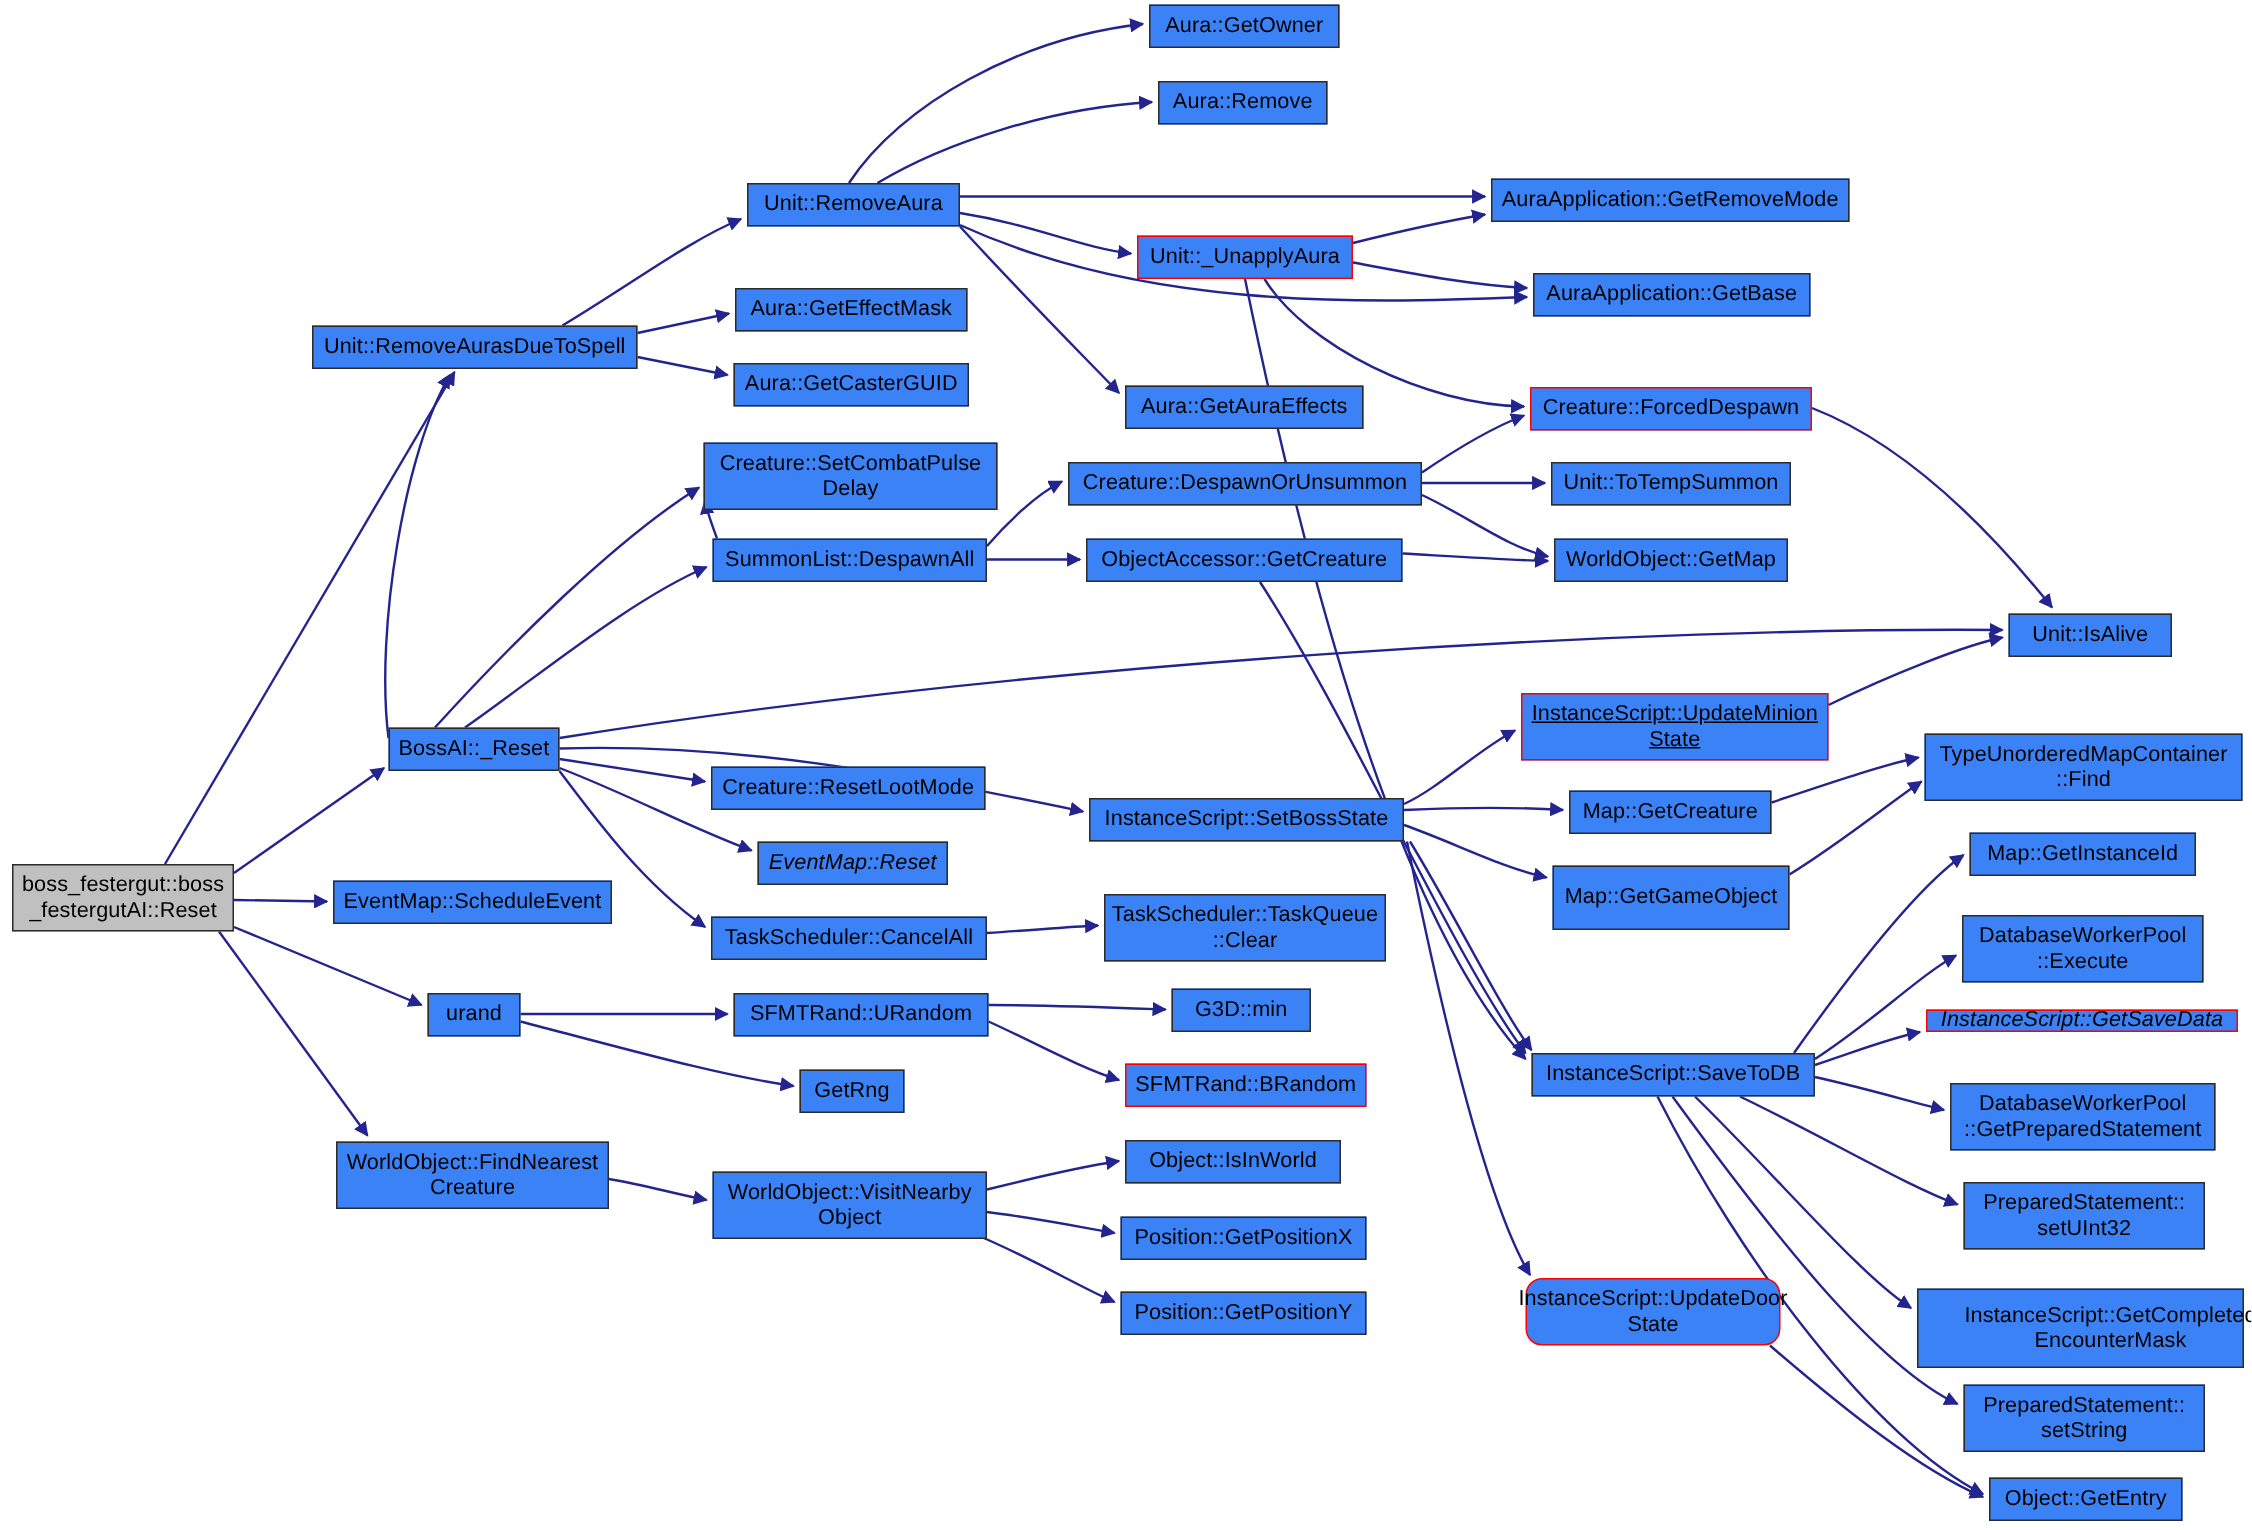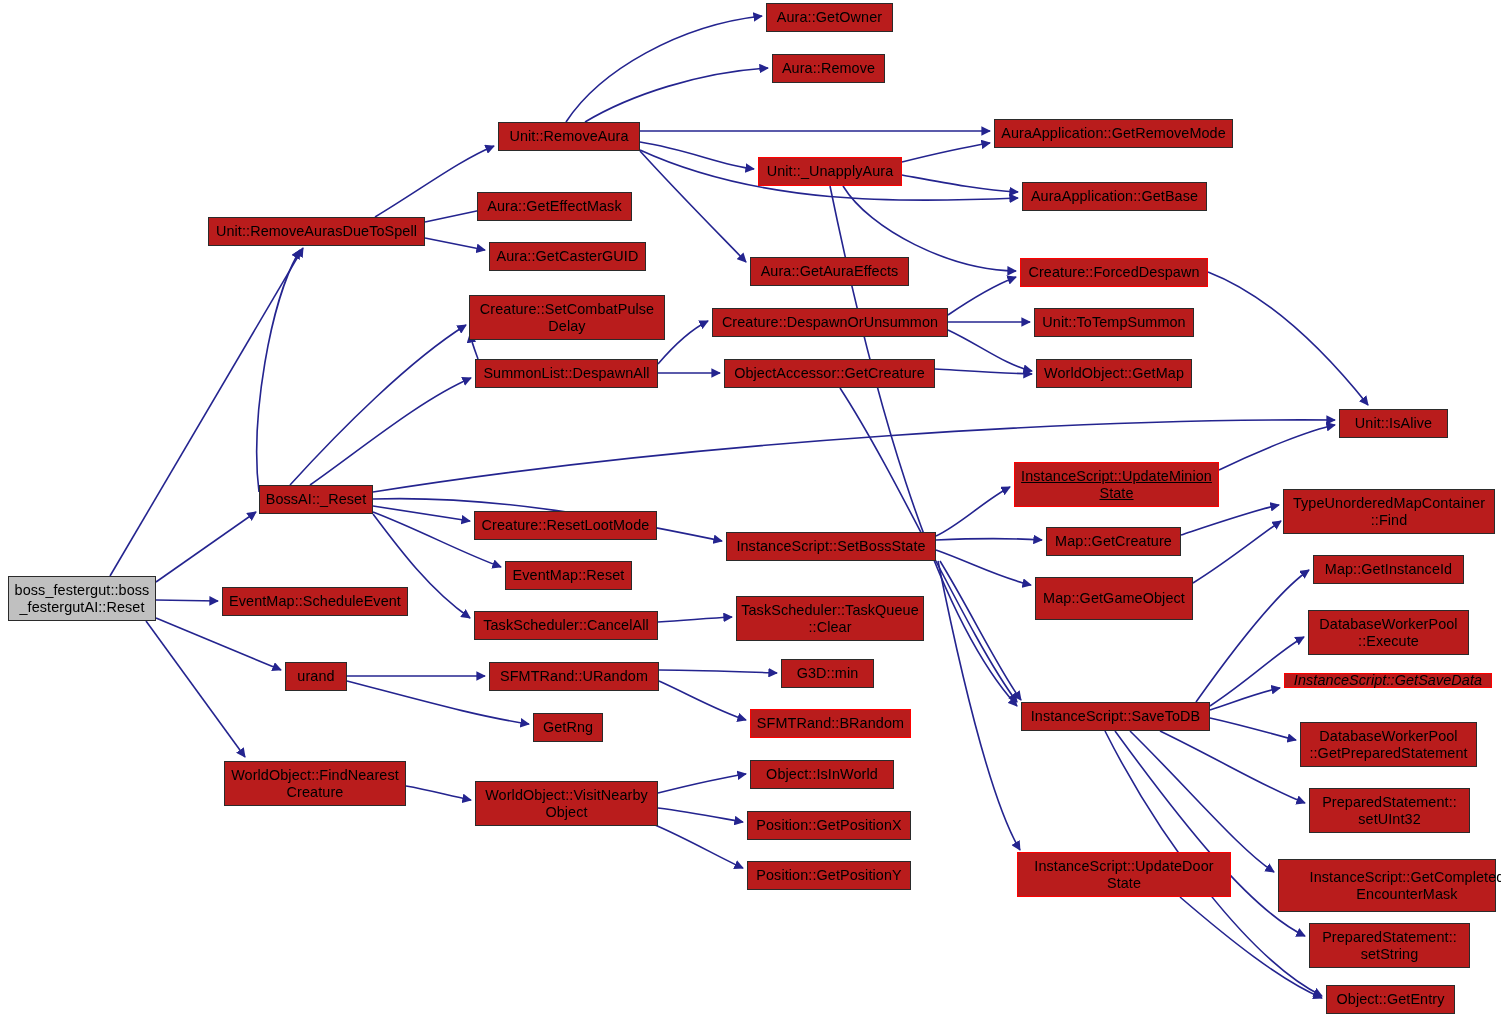--- a/index.html
+++ b/index.html
@@ -23,21 +23,21 @@
     height: 1020px;
     pointer-events: none;
   }
   .node {
     position: absolute;
     box-sizing: border-box;
     display: flex;
     align-items: center;
     justify-content: center;
     text-align: center;
-    background: #b91c1c;
+    background: #3b82f6;
     border: 1px solid #2b2b2b;
     color: #000000;
     font-size: 14.4px;
     line-height: 1.12;
     letter-spacing: 0.1px;
     white-space: pre-line;
     padding: 0 4px;
     z-index: 5;
   }
   .node.root {
@@ -125,42 +125,42 @@
   <div id="nodes-group">
       <div class="node root" style="left: 8px; top: 576px; width: 148px; height: 45px;">boss_festergut::boss
 _festergutAI::Reset</div>
       <div class="node" style="left: 208px; top: 217px; width: 217px; height: 29px;">Unit::RemoveAurasDueToSpell</div>
       <div class="node" style="left: 498px; top: 122px; width: 142px; height: 29px;">Unit::RemoveAura</div>
       <div class="node" style="left: 766px; top: 3px; width: 127px; height: 29px;">Aura::GetOwner</div>
       <div class="node" style="left: 772px; top: 54px; width: 113px; height: 29px;">Aura::Remove</div>
       <div class="node" style="left: 994px; top: 119px; width: 239px; height: 29px;">AuraApplication::GetRemoveMode</div>
       <div class="node hot" style="left: 758px; top: 157px; width: 144px; height: 29px;">Unit::_UnapplyAura</div>
       <div class="node" style="left: 1022px; top: 182px; width: 185px; height: 29px;">AuraApplication::GetBase</div>
-      <div class="node" style="left: 477px; top: 192px; width: 155px; height: 29px;">Aura::GetEffectMask</div>
+      <div class="node" style="left: 490px; top: 192px; width: 155px; height: 29px;">Aura::GetEffectMask</div>
       <div class="node" style="left: 489px; top: 242px; width: 157px; height: 29px;">Aura::GetCasterGUID</div>
       <div class="node" style="left: 750px; top: 257px; width: 159px; height: 29px;">Aura::GetAuraEffects</div>
       <div class="node hot" style="left: 1020px; top: 258px; width: 188px; height: 29px;">Creature::ForcedDespawn</div>
       <div class="node" style="left: 469px; top: 295px; width: 196px; height: 45px;">Creature::SetCombatPulse
 Delay</div>
       <div class="node" style="left: 712px; top: 308px; width: 236px; height: 29px;">Creature::DespawnOrUnsummon</div>
       <div class="node" style="left: 1034px; top: 308px; width: 160px; height: 29px;">Unit::ToTempSummon</div>
       <div class="node" style="left: 475px; top: 359px; width: 183px; height: 29px;">SummonList::DespawnAll</div>
       <div class="node" style="left: 724px; top: 359px; width: 211px; height: 29px;">ObjectAccessor::GetCreature</div>
       <div class="node" style="left: 1036px; top: 359px; width: 156px; height: 29px;">WorldObject::GetMap</div>
       <div class="node" style="left: 1339px; top: 409px; width: 109px; height: 29px;">Unit::IsAlive</div>
       <div class="node hot" style="left: 1014px; top: 462px; width: 205px; height: 45px; text-decoration: underline;">InstanceScript::UpdateMinion
 State</div>
       <div class="node" style="left: 1283px; top: 489px; width: 212px; height: 45px;">TypeUnorderedMapContainer
 ::Find</div>
       <div class="node" style="left: 259px; top: 485px; width: 114px; height: 29px;">BossAI::_Reset</div>
       <div class="node" style="left: 474px; top: 511px; width: 183px; height: 29px;">Creature::ResetLootMode</div>
       <div class="node" style="left: 726px; top: 532px; width: 210px; height: 29px;">InstanceScript::SetBossState</div>
       <div class="node" style="left: 1046px; top: 527px; width: 135px; height: 29px;">Map::GetCreature</div>
       <div class="node" style="left: 1313px; top: 555px; width: 151px; height: 29px;">Map::GetInstanceId</div>
-      <div class="node" style="left: 505px; top: 561px; width: 127px; height: 29px;">EventMap::Reset</div>
+      <div class="node" style="left: 505px; top: 561px; width: 127px; height: 29px; font-style: italic;">EventMap::Reset</div>
       <div class="node" style="left: 1035px; top: 577px; width: 158px; height: 43px;">Map::GetGameObject</div>
       <div class="node" style="left: 222px; top: 587px; width: 186px; height: 29px;">EventMap::ScheduleEvent</div>
       <div class="node" style="left: 736px; top: 596px; width: 188px; height: 45px;">TaskScheduler::TaskQueue
 ::Clear</div>
       <div class="node" style="left: 1308px; top: 610px; width: 161px; height: 45px;">DatabaseWorkerPool
 ::Execute</div>
       <div class="node" style="left: 474px; top: 611px; width: 184px; height: 29px;">TaskScheduler::CancelAll</div>
       <div class="node" style="left: 781px; top: 659px; width: 93px; height: 29px;">G3D::min</div>
       <div class="node" style="left: 489px; top: 662px; width: 170px; height: 29px;">SFMTRand::URandom</div>
       <div class="node" style="left: 285px; top: 662px; width: 62px; height: 29px;">urand</div>
@@ -173,20 +173,20 @@
       <div class="node" style="left: 224px; top: 761px; width: 182px; height: 45px;">WorldObject::FindNearest
 Creature</div>
       <div class="node" style="left: 750px; top: 760px; width: 144px; height: 29px;">Object::IsInWorld</div>
       <div class="node" style="left: 1309px; top: 788px; width: 161px; height: 45px;">PreparedStatement::
 setUInt32</div>
       <div class="node" style="left: 475px; top: 781px; width: 183px; height: 45px;">WorldObject::VisitNearby
 Object</div>
       <div class="node" style="left: 747px; top: 811px; width: 164px; height: 29px;">Position::GetPositionX</div>
       <div class="node" style="left: 1278px; top: 859px; width: 218px; height: 53px; padding-left: 44px;">InstanceScript::GetCompleted
 EncounterMask</div>
-      <div class="node hot" style="left: 1017px; top: 852px; width: 214px; height: 45px;">InstanceScript::UpdateDoor
+      <div class="node hot" style="left: 1017px; top: 852px; width: 170px; height: 45px; border-radius: 11px;">InstanceScript::UpdateDoor
 State</div>
       <div class="node" style="left: 747px; top: 861px; width: 164px; height: 29px;">Position::GetPositionY</div>
       <div class="node" style="left: 1309px; top: 923px; width: 161px; height: 45px;">PreparedStatement::
 setString</div>
       <div class="node" style="left: 1326px; top: 985px; width: 129px; height: 29px;">Object::GetEntry</div>
     </div>
 </div>
 
 </body></html>

